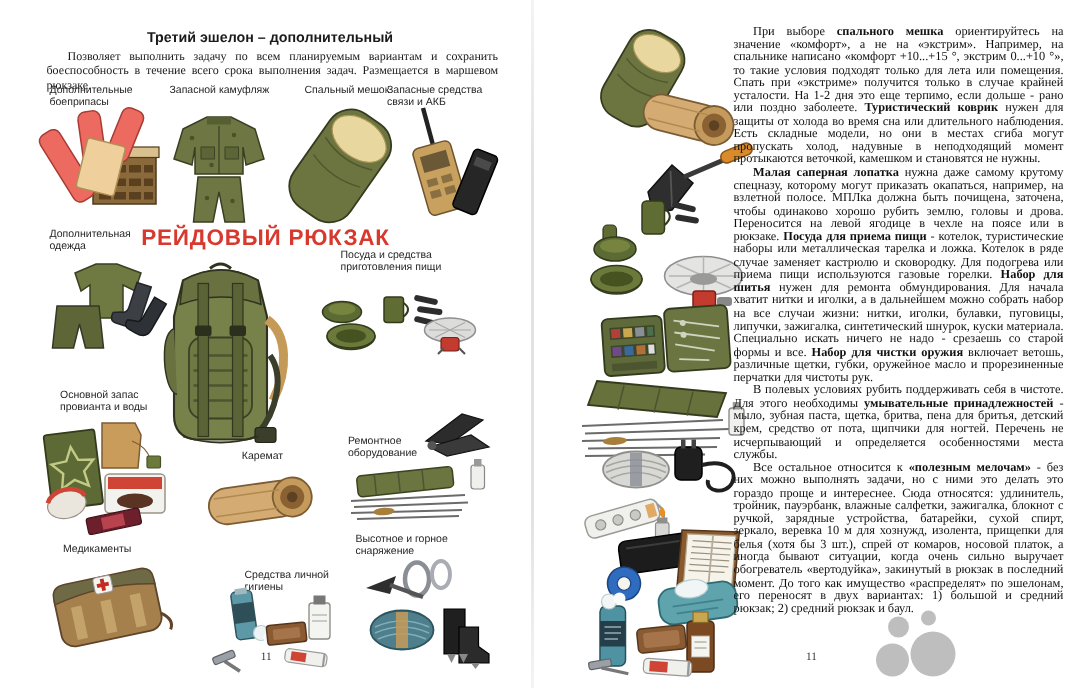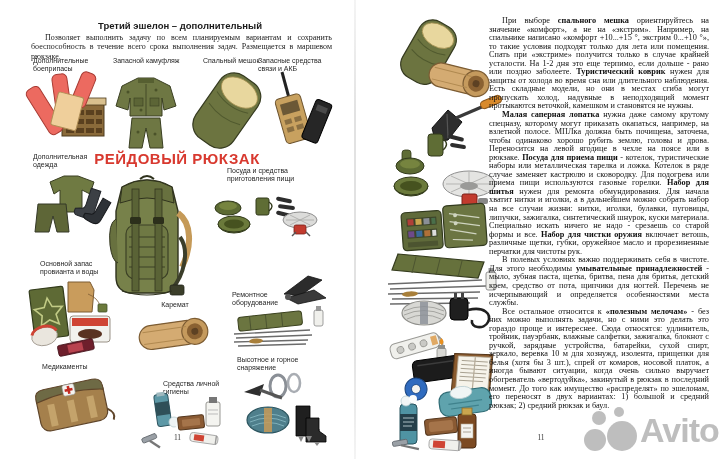--- a/index.html
+++ b/index.html
@@ -518,32 +518,31 @@
     <svg class="abs" style="left:34px;top:436px;" width="36" height="18" viewBox="0 0 36 18">
       <g transform="rotate(-10 18 9)">
         <rect x="3" y="3" width="15" height="5" rx="1.5" fill="#9aa0a6" stroke="#5e646a" stroke-width="0.8"></rect>
         <line x1="11" y1="8" x2="28" y2="15" stroke="#777" stroke-width="2.2"></line>
       </g>
     </svg>
 
     <div class="abs text-col" style="left:133px;top:17px;width:220px;">
       <p><span>При выборе </span><b>спального мешка</b><span> ориентируйтесь на значение «комфорт», а не на «экстрим». Например, на спальнике написано «комфорт +10...+15 °, экстрим 0...+10 °», то такие условия подходят только для лета или помещения. Спать при «экстриме» получится только в случае крайней усталости. На 1-2 дня это еще терпимо, если дольше - рано или поздно заболеете. </span><b>Туристический коврик</b><span> нужен для защиты от холода во время сна или длительного наблюдения. Есть складные модели, но они в местах сгиба могут пропускать холод, надувные в неподходящий момент протыкаются веточкой, камешком и становятся не нужны.</span></p>
       <p><b>Малая саперная лопатка</b><span> нужна даже самому крутому спецназу, которому могут приказать окапаться, например, на взлетной полосе. МПЛка должна быть почищена, заточена, чтобы одинаково хорошо рубить землю, головы и дрова. Переносится на левой ягодице в чехле на поясе или в рюкзаке. </span><b>Посуда для приема пищи</b><span> - котелок, туристические наборы или металлическая тарелка и ложка. Котелок в ряде случае заменяет кастрюлю и сковородку. Для подогрева или приема пищи используются газовые горелки. </span><b>Набор для шитья</b><span> нужен для ремонта обмундирования. Для начала хватит нитки и иголки, а в дальнейшем можно собрать набор на все случаи жизни: нитки, иголки, булавки, пуговицы, липучки, зажигалка, синтетический шнурок, куски материала. Специально искать ничего не надо - срезаешь со старой формы и все. </span><b>Набор для чистки оружия</b><span> включает ветошь, различные щетки, губки, оружейное масло и прорезиненные перчатки для чистоты рук.</span></p>
-      <p><span>В полевых условиях важно поддерживать себя в чистоте. Для этого необходимы </span><b>умывательные принадлежностей</b><span> - мыло, зубная паста, щетка, бритва, пена для бритья, детский крем, средство от пота, щипчики для ногтей. Перечень не исчерпывающий и определяется особенностями места службы.</span></p>
+      <p><span>В полевых условиях рубить поддерживать себя в чистоте. Для этого необходимы </span><b>умывательные принадлежностей</b><span> - мыло, зубная паста, щетка, бритва, пена для бритья, детский крем, средство от пота, щипчики для ногтей. Перечень не исчерпывающий и определяется особенностями места службы.</span></p>
       <p><span>Все остальное относится к </span><b>«полезным мелочам»</b><span> - без них можно выполнять задачи, но с ними это делать это гораздо проще и интереснее. Сюда относятся: удлинитель, тройник, пауэрбанк, влажные салфетки, зажигалка, блокнот с ручкой, зарядные устройства, батарейки, сухой спирт, зеркало, веревка 10 м для хознужд, изолента, прищепки для белья (хотя бы 3 шт.), спрей от комаров, носовой платок, а иногда бывают ситуации, когда очень сильно выручает обогреватель «вертодуйка», закинутый в рюкзак в последний момент. До того как имущество «распределят» по эшелонам, его переносят в двух вариантах: 1) большой и средний рюкзак; 2) средний рюкзак и баул.</span></p>
     </div>
 
     <div class="abs pagenum" style="left:130px;top:433px;width:110px;">11</div>
   </div>
 
   <div class="wm">
     <svg width="58" height="54" viewBox="0 0 58 54">
       <g fill="rgba(184,184,184,0.92)">
         <circle cx="17" cy="14" r="7"></circle>
         <circle cx="37" cy="8" r="5"></circle>
         <circle cx="13" cy="36" r="11"></circle>
         <circle cx="40" cy="32" r="15"></circle>
       </g>
     </svg>
-    <span class="wm-text">Avito</span>
   </div>
 
 </div>
 
 </body></html>

